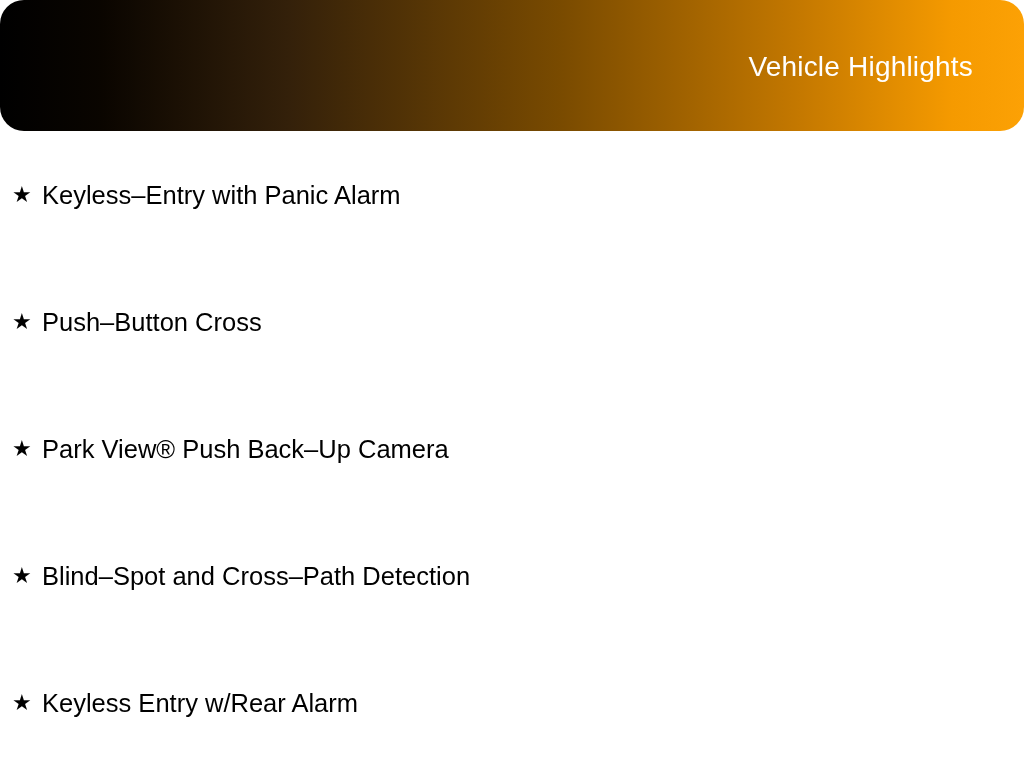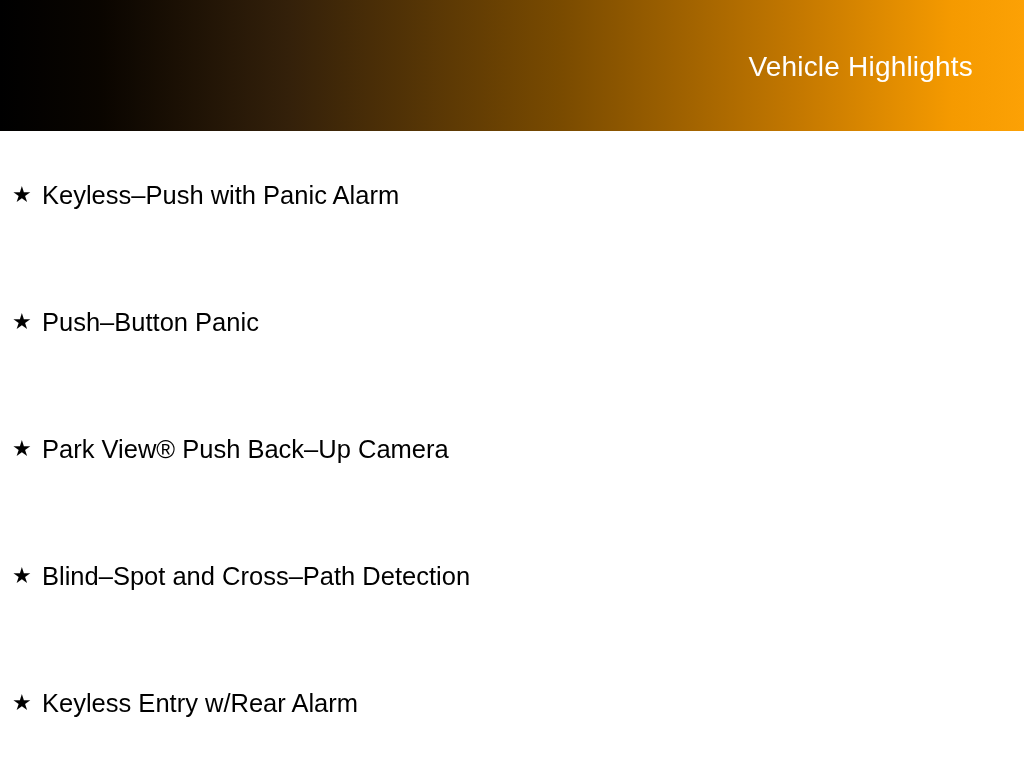--- a/index.html
+++ b/index.html
@@ -19,20 +19,21 @@
     height: 768px;
     background: #ffffff;
   }
   .header-band {
     position: absolute;
     left: 0;
     top: 0;
     width: 1024px;
     height: 131px;
     background: linear-gradient(to right, #000000 0%, #0a0500 10%, #33200a 28%, #7a4b00 55%, #c47800 78%, #f59a00 93%, #fca105 100%);
+    border-radius: 24px;
   }
   .header-title {
     position: absolute;
     right: 51px;
     top: 50px;
     color: #ffffff;
     font-size: 28px;
     line-height: 33px;
     letter-spacing: 0.2px;
     white-space: nowrap;
@@ -78,25 +79,25 @@
 
 <div class="slide">
 
   <div class="header-band">
     <div class="header-title">Vehicle Highlights</div>
   </div>
 
   <ul class="bullet-list">
     <li class="bullet-item item-0">
       <span class="bullet-marker">★</span>
-      <span class="bullet-text">Keyless–Push with Panic Alarm</span>
+      <span class="bullet-text">Keyless–Entry with Panic Alarm</span>
     </li>
     <li class="bullet-item item-1">
       <span class="bullet-marker">★</span>
-      <span class="bullet-text">Push–Button Panic</span>
+      <span class="bullet-text">Push–Button Cross</span>
     </li>
     <li class="bullet-item item-2">
       <span class="bullet-marker">★</span>
       <span class="bullet-text">Park View® Push Back–Up Camera</span>
     </li>
     <li class="bullet-item item-3">
       <span class="bullet-marker">★</span>
       <span class="bullet-text">Blind–Spot and Cross–Path Detection</span>
     </li>
     <li class="bullet-item item-4">

